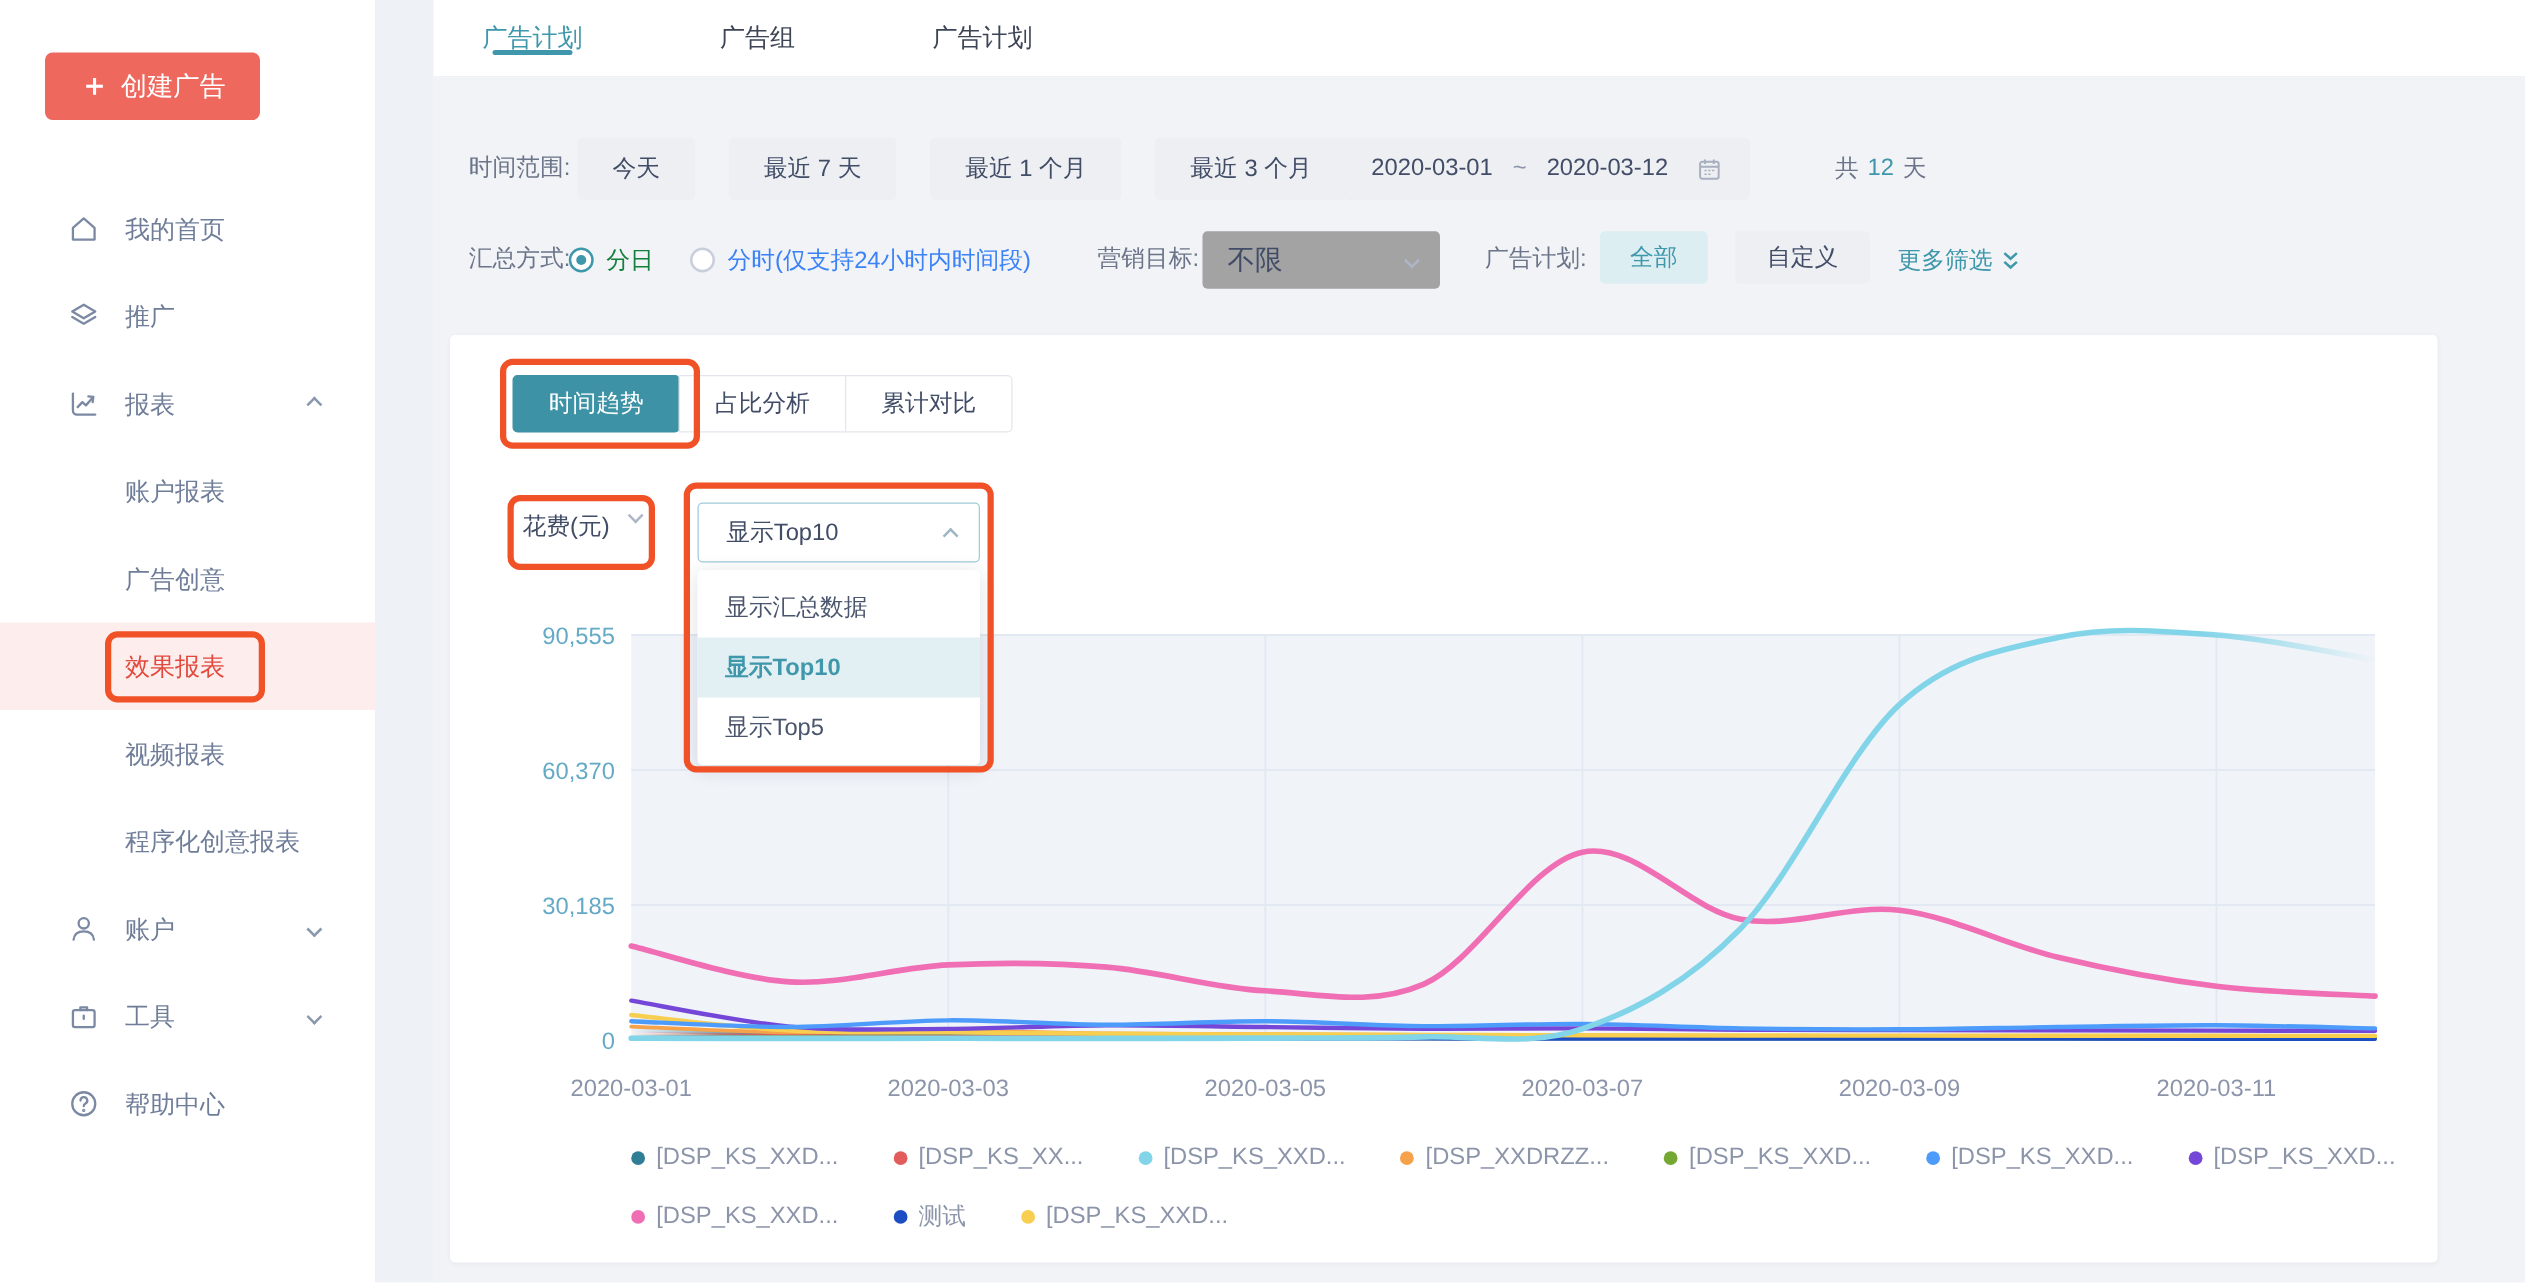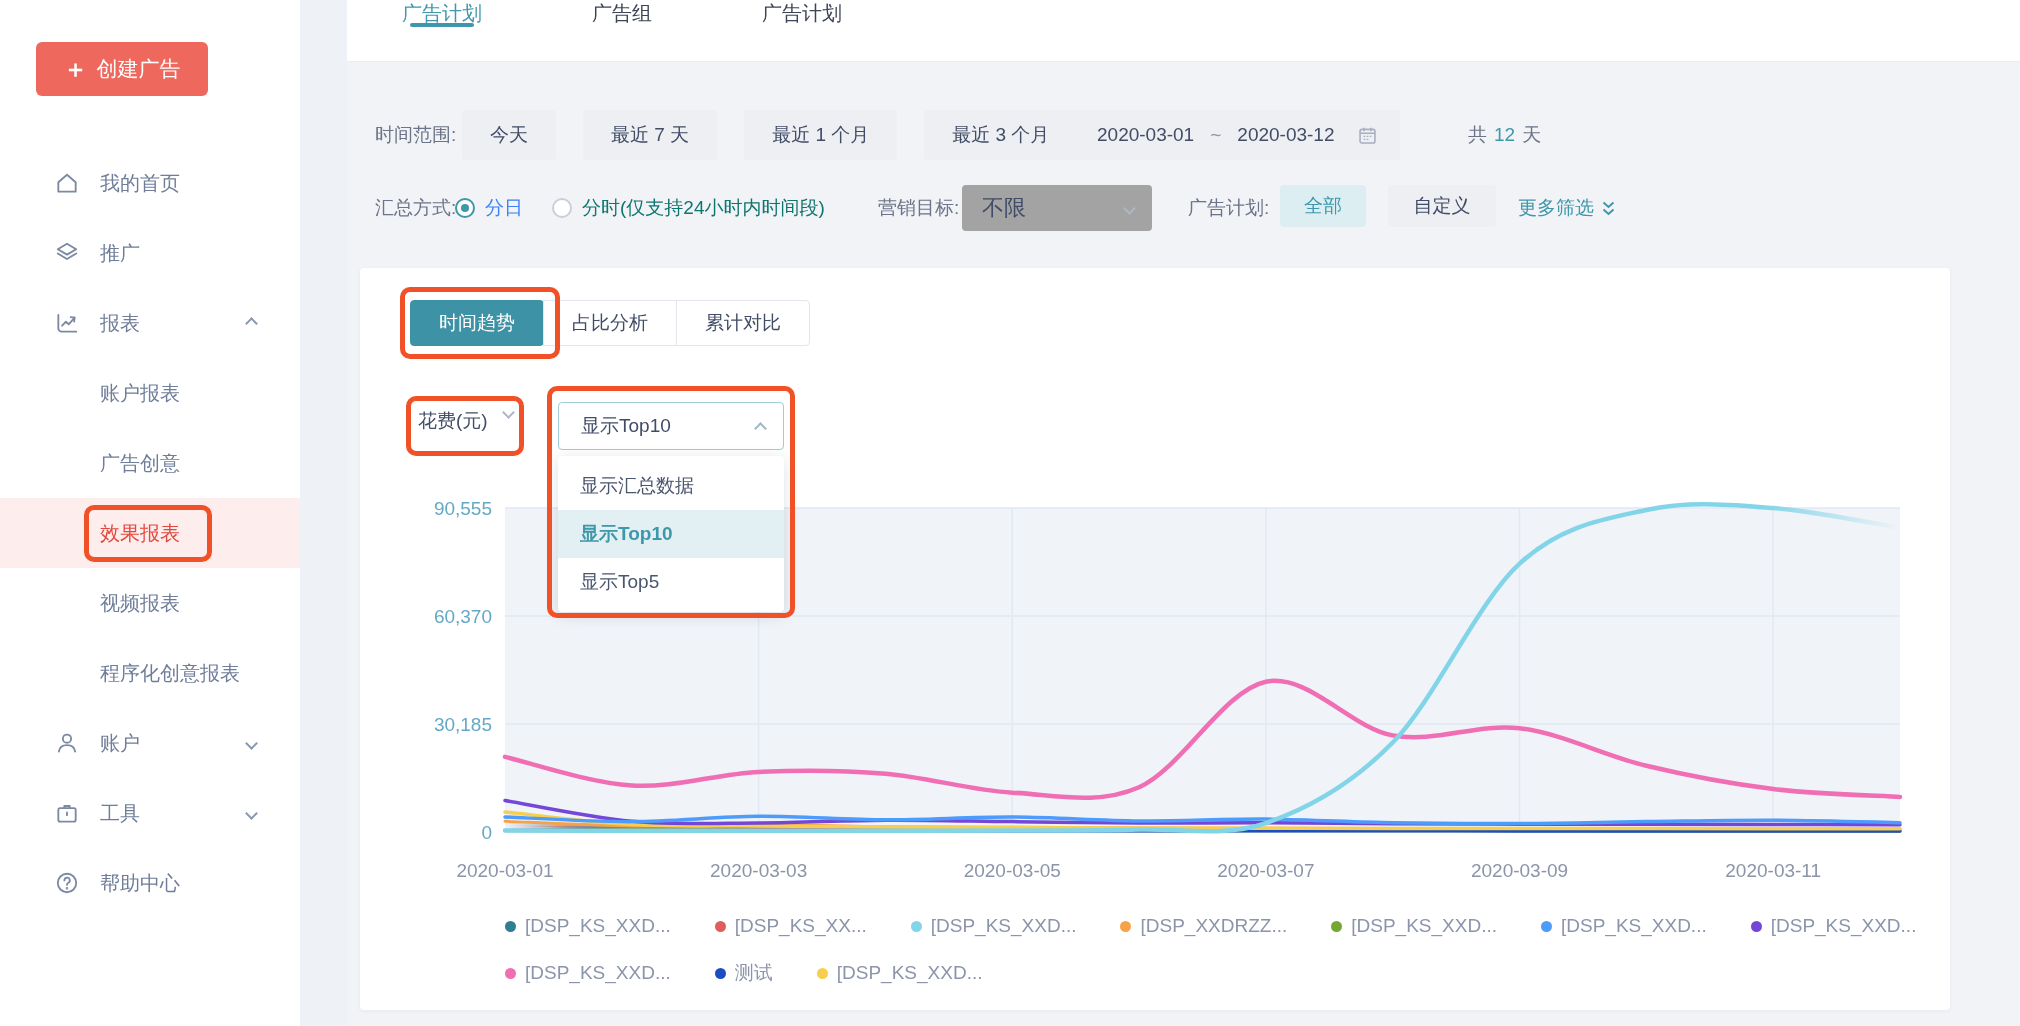--- a/index.html
+++ b/index.html
@@ -14,21 +14,21 @@
   .nav{position:absolute;left:0;top:148px;width:300px}
   .side-item{position:relative;height:70px;display:flex;align-items:center;font-size:20px;color:#6f7d99;cursor:pointer}
   .side-item .ic{position:absolute;left:54px;width:26px;height:26px;display:flex}
   .side-item .lbl{margin-left:100px}
   .side-item .chev{position:absolute;right:44px;width:9px;height:9px;border-right:2px solid #8a97ad;border-bottom:2px solid #8a97ad}
   .chev.down{transform:rotate(45deg)} .chev.up{transform:rotate(-135deg)}
   .side-item.active{background:#fdedec;color:#e2493d}
   
   .gutter{left:300px;top:0;width:47px;height:1026px;background:#eef1f5}
   .tabbar{left:347px;top:0;width:1673px;height:62px;background:#fff;border-bottom:1px solid #ecedf1;
-    display:flex;align-items:flex-start;padding-left:55px;gap:110px;z-index:4}
+    display:flex;align-items:center;padding-left:39px;gap:110px;z-index:4}
   .toptab{position:relative;display:flex;align-items:center;font-size:20px;color:#3c4456;cursor:pointer}
   .toptab.active{color:#3e97ab}
   .toptab.active::after{content:"";position:absolute;left:50%;transform:translateX(-50%);bottom:0;width:64px;height:4px;background:#3e97ab;border-radius:2px}
   .content-bg{left:347px;top:62px;width:1673px;height:964px;background:#f1f3f7}
   
   .flabel{position:absolute;font-size:19px;color:#6b7488;line-height:50px;height:50px}
   .pills{position:absolute;display:flex;gap:27px}
   .pill{height:50px;padding:0 28px;background:#edeff3;border-radius:4px;font-size:19px;color:#414c66;
     display:flex;align-items:center;cursor:pointer;white-space:nowrap}
   .datebox{position:absolute;height:50px;background:#edeff3;border-radius:4px;display:flex;align-items:center;
@@ -186,25 +186,25 @@
 </div>
 <div class="days" style="left:1468px;top:110px">
   <span>共</span>
   <span style="color:#3e97ab">12</span>
   <span>天</span>
 </div>
 
 <div class="flabel row2" style="left:375px;top:185px;line-height:46px">汇总方式:</div>
 <div class="radio sel" style="left:455px;top:185px">
   <span class="rdot"></span>
-  <span style="color:#3b82f6">分日</span>
+  <span style="color:#15803d">分日</span>
 </div>
 <div class="radio" style="left:552px;top:185px">
   <span class="rdot"></span>
-  <span style="color:#0f766e">分时(仅支持24小时内时间段)</span>
+  <span style="color:#3b82f6">分时(仅支持24小时内时间段)</span>
 </div>
 <div class="flabel row2" style="left:878px;top:185px;line-height:46px">营销目标:</div>
 <div class="select" style="left:962px;top:185px;width:190px">
   <span>不限</span>
   <span class="smallchev"></span>
 </div>
 <div class="flabel row2" style="left:1188px;top:185px;line-height:46px">广告计划:</div>
 <div class="chip" style="left:1280px;top:185px;width:86px;background:#dceef2;color:#3e97ab">全部</div>
 <div class="chip" style="left:1388px;top:185px;width:108px;background:#edeff3;color:#414c66">自定义</div>
 <div class="morefilters" style="left:1518px;top:185px">

